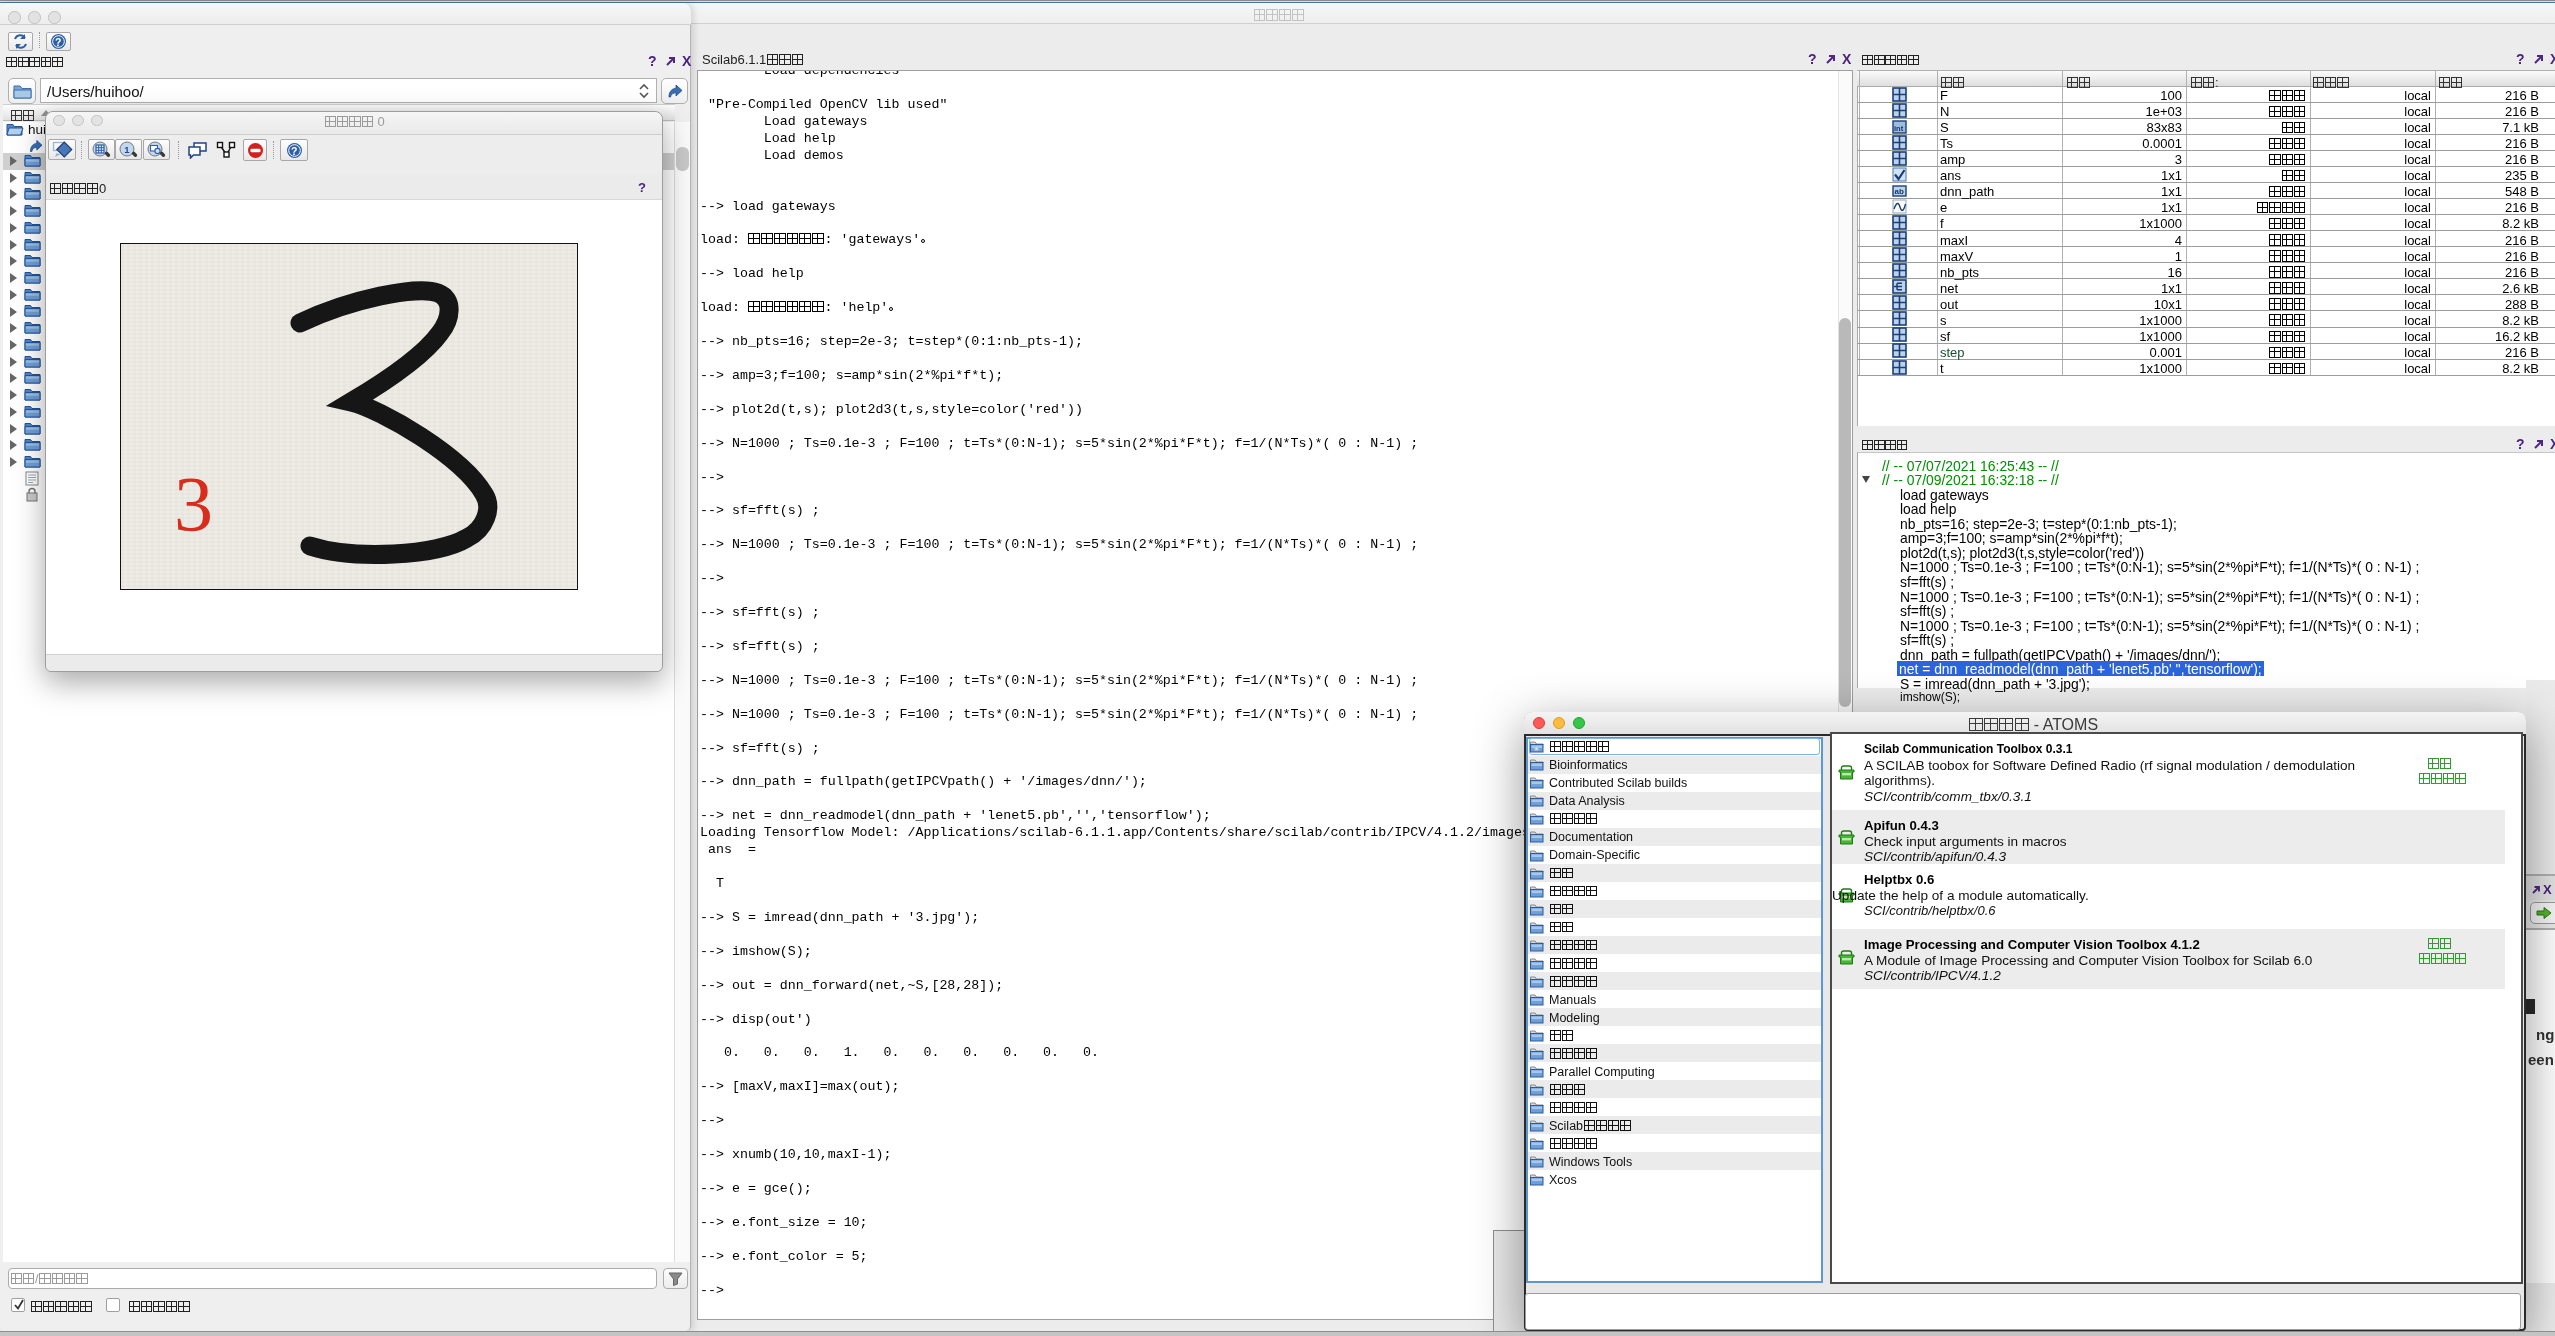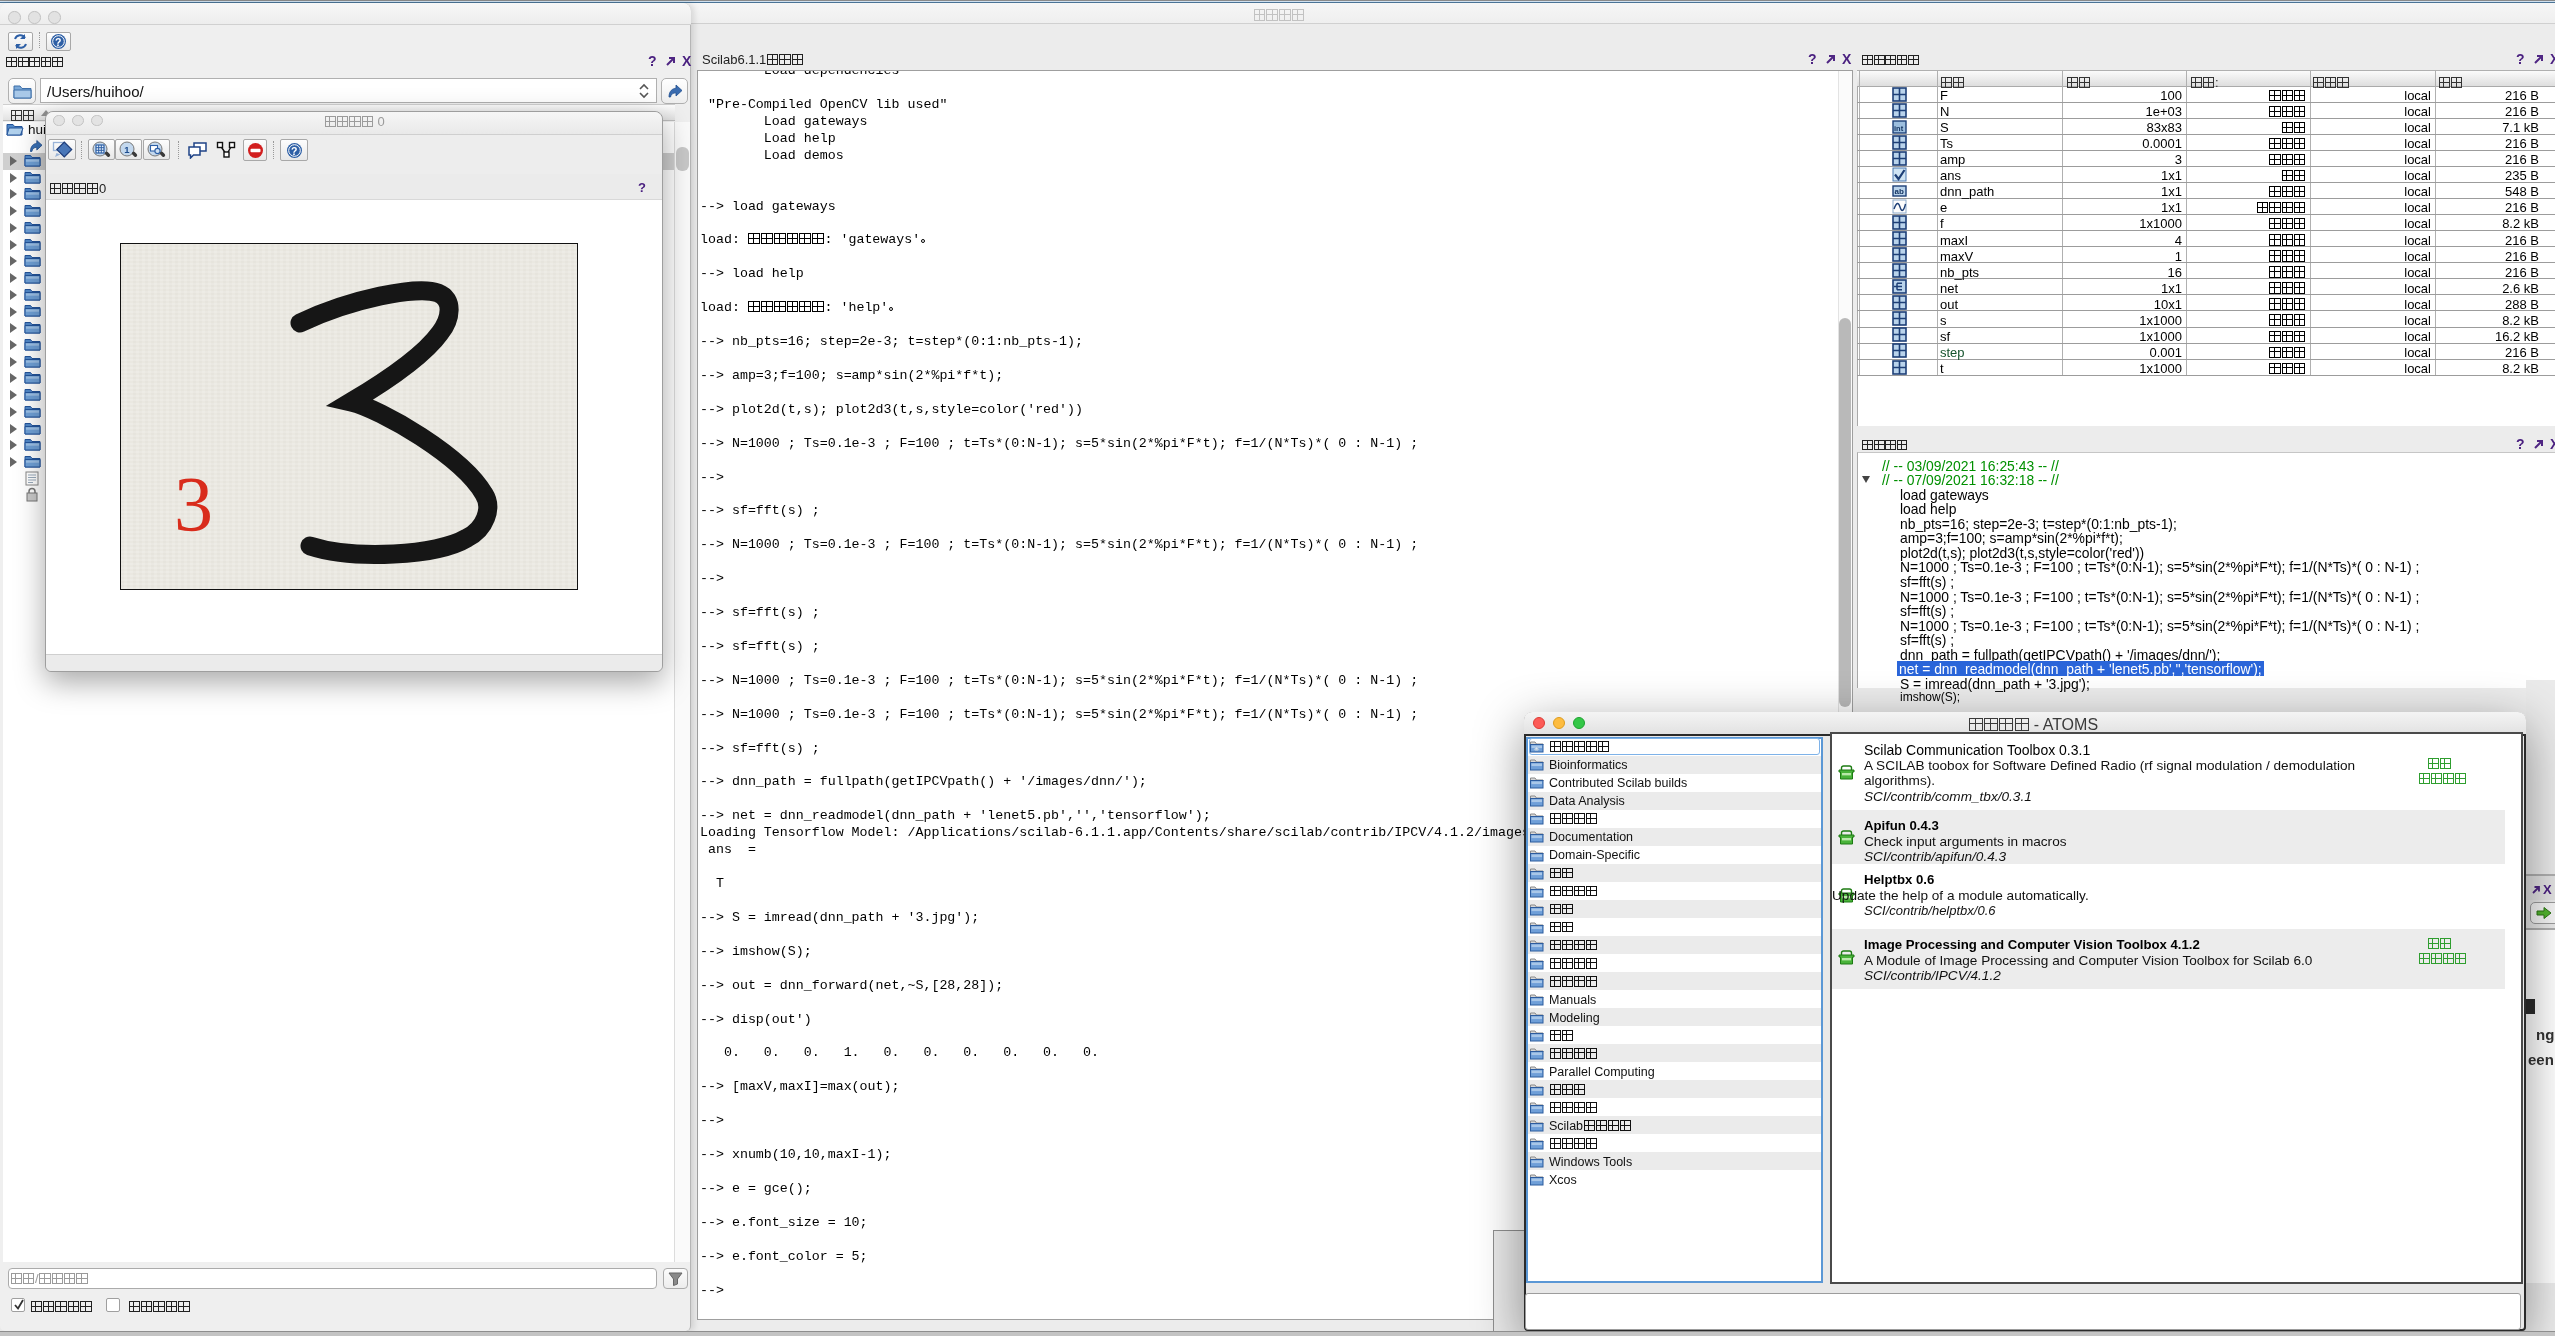--- a/index.html
+++ b/index.html
@@ -227,21 +227,21 @@
 <div class="ab" style="left:2310px;top:360.7px;width:121px;text-align:right;font-size:13px;color:#000">local</div>
 <div class="ab" style="left:2419px;top:360.7px;width:120px;text-align:right;font-size:13px;color:#000">8.2 kB</div>
 <div class="ab" style="left:1857px;top:426px;width:698px;height:26px;background:#ececec"></div>
 <div class="ab" style="left:1862px;top:438px;font-size:12px;color:#222"><i class="c"></i><i class="c"></i><i class="c"></i><i class="c"></i></div>
 <div class="ab" style="left:2516px;top:436px;font-size:14px"><span class="purp">?</span></div>
 <div class="ab" style="left:2550px;top:436px;font-size:14px"><span class="purp">X</span></div>
 <svg class="ab" style="left:2533px;top:438px" width="12" height="12">
     <path d="M2 10 L9 3 M4 3 h5 v5" stroke="#4f2683" stroke-width="2" fill="none"></path>
   </svg>
 <div class="ab" style="left:1857px;top:452px;width:698px;height:236px;background:#fff;border-left:1px solid #aaa;border-top:1px solid #c6c6c6"></div>
-<div class="ab" style="left:1882px;top:457.5px;font-size:13.9px;color:#009000">// -- 03/09/2021 16:25:43 -- //</div>
+<div class="ab" style="left:1882px;top:457.5px;font-size:13.9px;color:#009000">// -- 07/07/2021 16:25:43 -- //</div>
 <div class="ab" style="left:1862px;top:475.6px;width:0;height:0;border-left:4.5px solid transparent;border-right:4.5px solid transparent;border-top:7px solid #444"></div>
 <div class="ab" style="left:1882px;top:472.1px;font-size:13.9px;color:#009000">// -- 07/09/2021 16:32:18 -- //</div>
 <div class="ab" style="left:1900px;top:486.6px;font-size:13.9px;color:#000">load gateways</div>
 <div class="ab" style="left:1900px;top:501.1px;font-size:13.9px;color:#000">load help</div>
 <div class="ab" style="left:1900px;top:515.7px;font-size:13.9px;color:#000">nb_pts=16; step=2e-3; t=step*(0:1:nb_pts-1);</div>
 <div class="ab" style="left:1900px;top:530.2px;font-size:13.9px;color:#000">amp=3;f=100; s=amp*sin(2*%pi*f*t);</div>
 <div class="ab" style="left:1900px;top:544.8px;font-size:13.9px;color:#000">plot2d(t,s); plot2d3(t,s,style=color('red'))</div>
 <div class="ab" style="left:1900px;top:559.4px;font-size:13.9px;color:#000">N=1000 ; Ts=0.1e-3 ; F=100 ; t=Ts*(0:N-1); s=5*sin(2*%pi*F*t); f=1/(N*Ts)*( 0 : N-1) ;</div>
 <div class="ab" style="left:1900px;top:573.9px;font-size:13.9px;color:#000">sf=fft(s) ;</div>
 <div class="ab" style="left:1900px;top:588.5px;font-size:13.9px;color:#000">N=1000 ; Ts=0.1e-3 ; F=100 ; t=Ts*(0:N-1); s=5*sin(2*%pi*F*t); f=1/(N*Ts)*( 0 : N-1) ;</div>
@@ -440,21 +440,21 @@
     <rect x="1.5" y="5.5" width="12.5" height="7.5" fill="#6f9fd8" stroke="#2d5c9e"></rect>
     <rect x="2.5" y="6.5" width="10.5" height="2.6" fill="#a9c7e8" stroke="none"></rect>
   </svg>
 <div class="ab" style="left:1549px;top:1172.8px;font-size:12.5px;color:#111">Xcos</div>
 <div class="ab" style="left:1830px;top:732px;width:693px;height:552px;background:#fff;border:2px solid #4a4a4a"></div>
 <svg class="ab" style="left:1838px;top:765px" width="17" height="15">
     <path d="M1 5 h15 v2 h-1.5 v7 h-12 V7 H1 Z" fill="#49b33a" stroke="#1d7b12"></path>
     <path d="M3.5 5 V3 a2 2 0 0 1 2-2 h6 a2 2 0 0 1 2 2 v2" fill="none" stroke="#1d7b12" stroke-width="1.4"></path>
     <rect x="4" y="8" width="9" height="2.4" fill="#b9e8a9" stroke="none"></rect>
   </svg>
-<div class="ab" style="left:1864px;top:742px;font-size:14px;font-weight:normal;color:#000">Scilab Communication Toolbox 0.3.1</div>
+<div class="ab" style="left:1864px;top:742px;font-size:12px;font-weight:bold;color:#000">Scilab Communication Toolbox 0.3.1</div>
 <div class="ab" style="left:1864px;top:757.5px;font-size:13.6px;color:#111">A SCILAB toobox for Software Defined Radio (rf signal modulation / demodulation</div>
 <div class="ab" style="left:1864px;top:773.0px;font-size:13.6px;color:#111">algorithms).</div>
 <div class="ab" style="left:1864px;top:788.5px;font-size:13.6px;font-style:italic;color:#111">SCI/contrib/comm_tbx/0.3.1</div>
 <div class="ab" style="left:2427px;top:757px;font-size:12.5px;color:#2f9e2f"><i class="c"></i><i class="c"></i></div>
 <div class="ab" style="left:2418px;top:772px;font-size:12.5px;color:#2f9e2f"><i class="c"></i><i class="c"></i><i class="c"></i><i class="c"></i></div>
 <div class="ab" style="left:1832px;top:810px;width:673px;height:54px;background:#ececec"></div>
 <svg class="ab" style="left:1838px;top:830px" width="17" height="15">
     <path d="M1 5 h15 v2 h-1.5 v7 h-12 V7 H1 Z" fill="#49b33a" stroke="#1d7b12"></path>
     <path d="M3.5 5 V3 a2 2 0 0 1 2-2 h6 a2 2 0 0 1 2 2 v2" fill="none" stroke="#1d7b12" stroke-width="1.4"></path>
     <rect x="4" y="8" width="9" height="2.4" fill="#b9e8a9" stroke="none"></rect>

